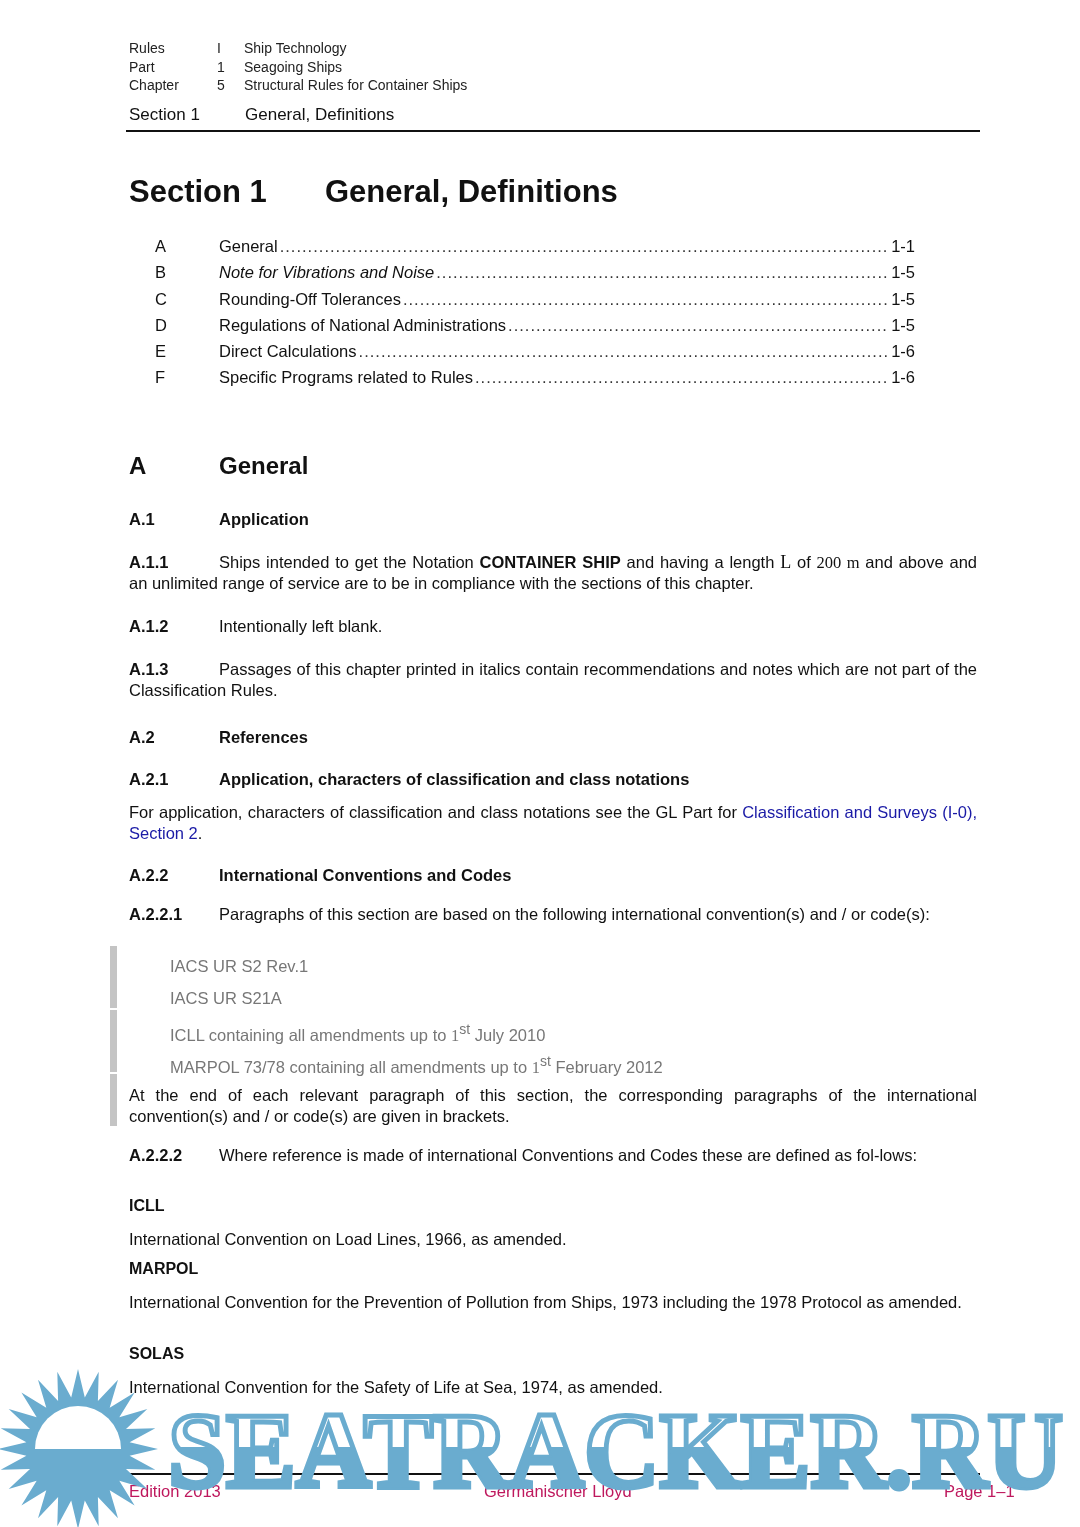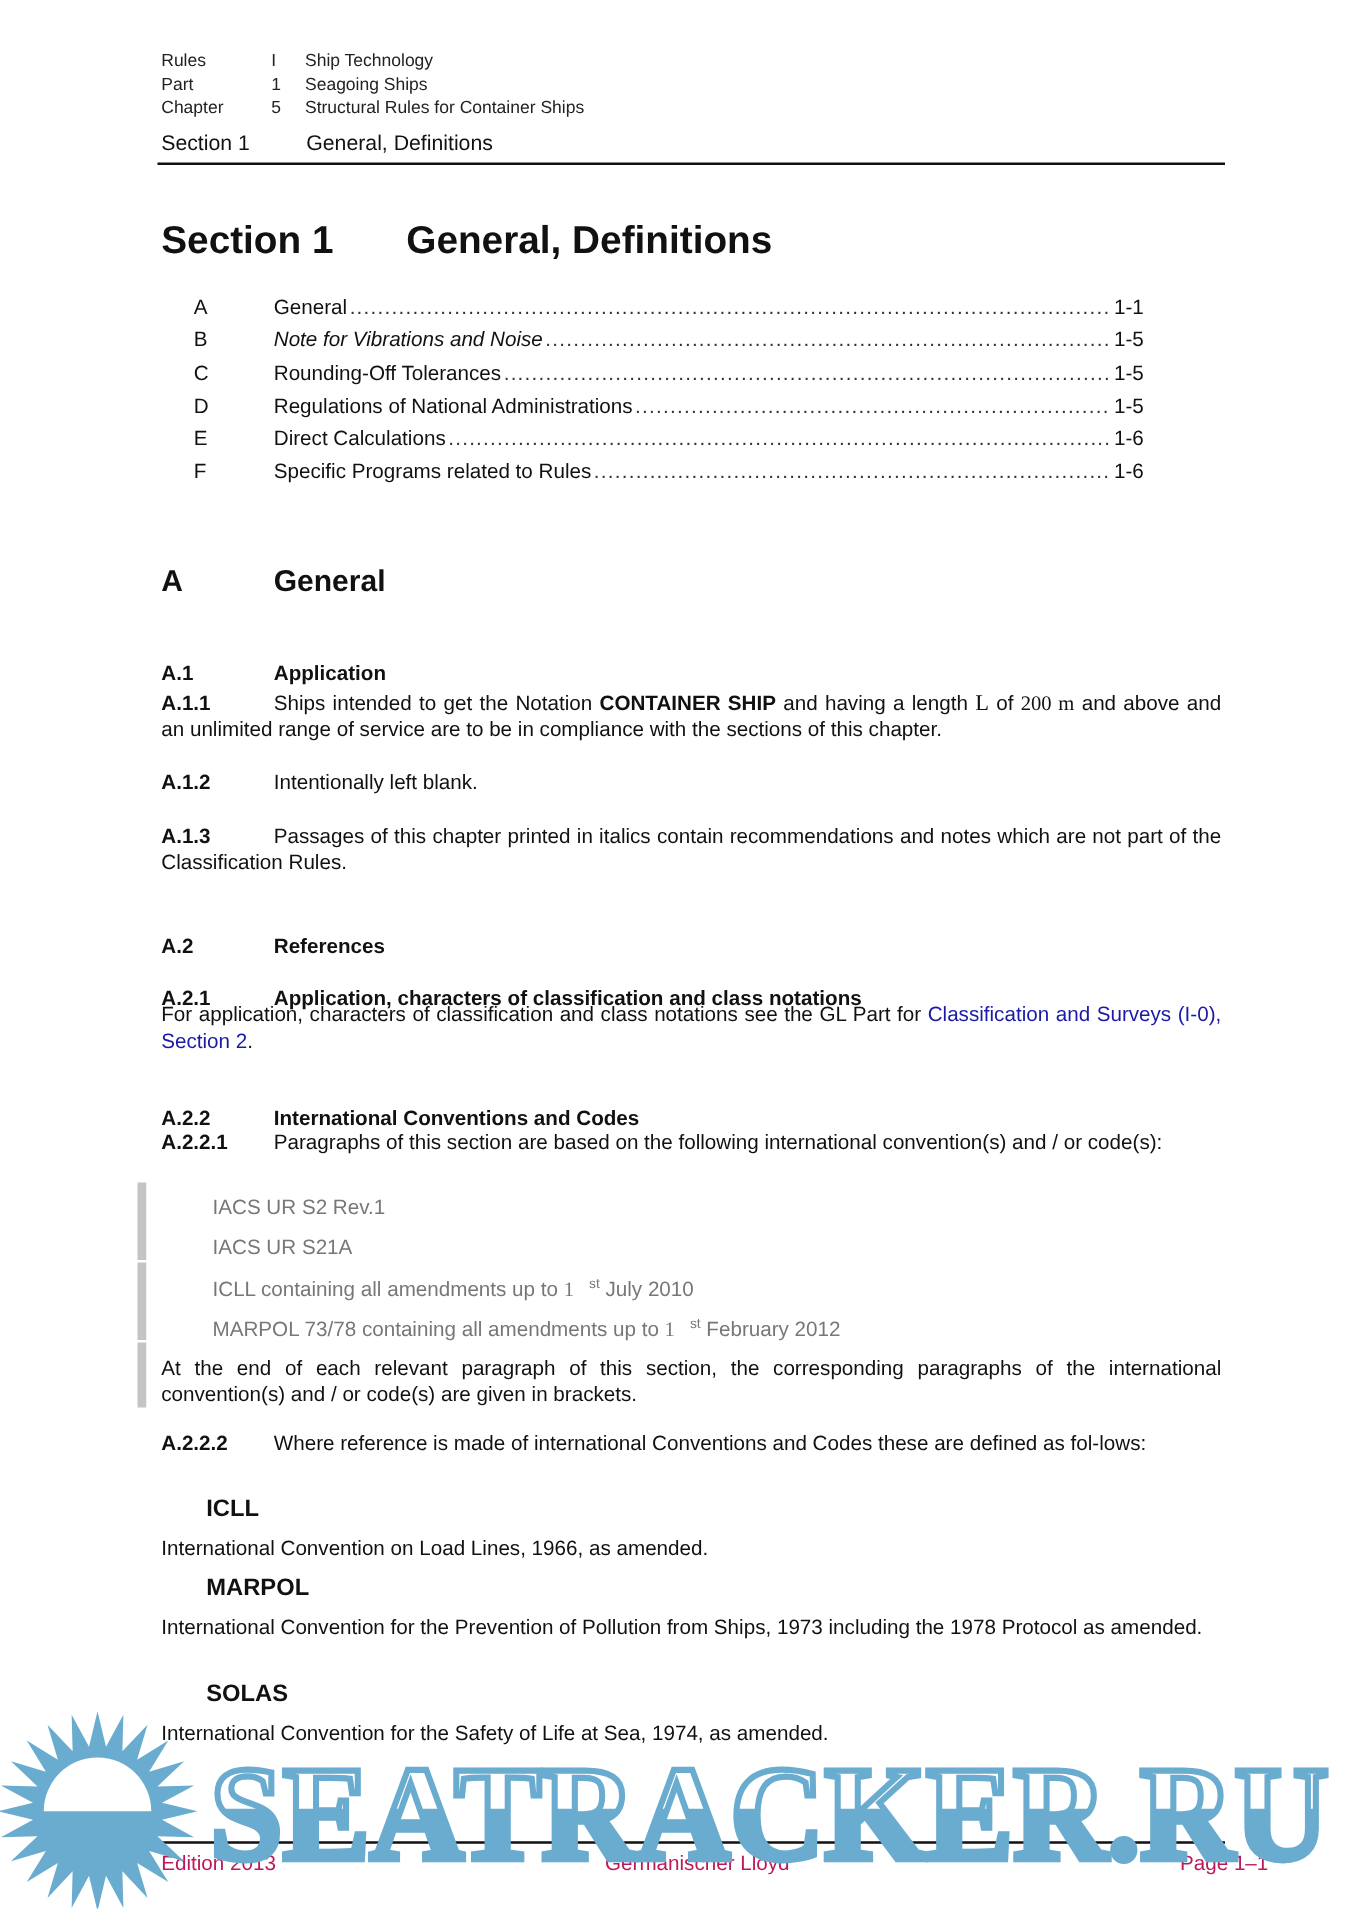--- a/index.html
+++ b/index.html
@@ -22,34 +22,34 @@
   .toc-row { position: absolute; left: 155px; width: 760px; font-size: 16.5px; height: 22px; line-height: 22px; display: flex; }
   .toc-row .let { width: 64px; flex: none; }
   .toc-row .lbl { flex: none; white-space: nowrap; }
   .toc-row .lbl.it { font-style: italic; }
   .toc-row .dots { flex: 1; overflow: hidden; white-space: nowrap; color: #333; margin: 0 2px; letter-spacing: 1px; }
   .toc-row .pg { flex: none; width: 26px; text-align: right; }
 
   .h1 { position: absolute; left: 129px; top: 452px; font-size: 24px; font-weight: bold; }
   .h1 .k { display: inline-block; width: 90px; }
   .h2 { position: absolute; left: 129px; font-size: 16.5px; font-weight: bold; }
-  .h2 .k { display: inline-block; width: 90px; margin-top: 20px; }
+  .h2 .k { display: inline-block; width: 90px; }
 
   .para { position: absolute; left: 129px; width: 848px; font-size: 16.5px; line-height: 21px; text-align: justify; }
   .para .num { font-weight: bold; display: inline-block; width: 90px; }
   .para b { font-weight: bold; }
   .sym { font-family: "Liberation Serif", serif; }
   .link { color: #1a1aa6; }
 
   .ref { position: absolute; left: 170px; font-size: 16.5px; color: #777; }
-  .ref sup { font-size: 11px; margin-left: 12px; }
+  .ref sup { font-size: 14px; }
   .ref .sym { font-family: "Liberation Serif", serif; }
   .change-bar { position: absolute; left: 110px; width: 7px; background: #c4c4c4; }
 
-  .def-title { position: absolute; left: 129px; font-size: 19px; font-weight: bold; margin-left: 36px; }
+  .def-title { position: absolute; left: 129px; font-size: 16px; font-weight: bold; }
 
   .foot { position: absolute; top: 1482px; font-size: 16.5px; color: #be185d; }
   .watermark { position: absolute; left: 0; top: 1365px; width: 1080px; height: 162px; pointer-events: none; }
 </style>
 </head>
 <body>
 
 <div class="hdr-row" style="top:39px">
   <span class="k">Rules</span><span class="n">I</span><span>Ship Technology</span>
 </div>

